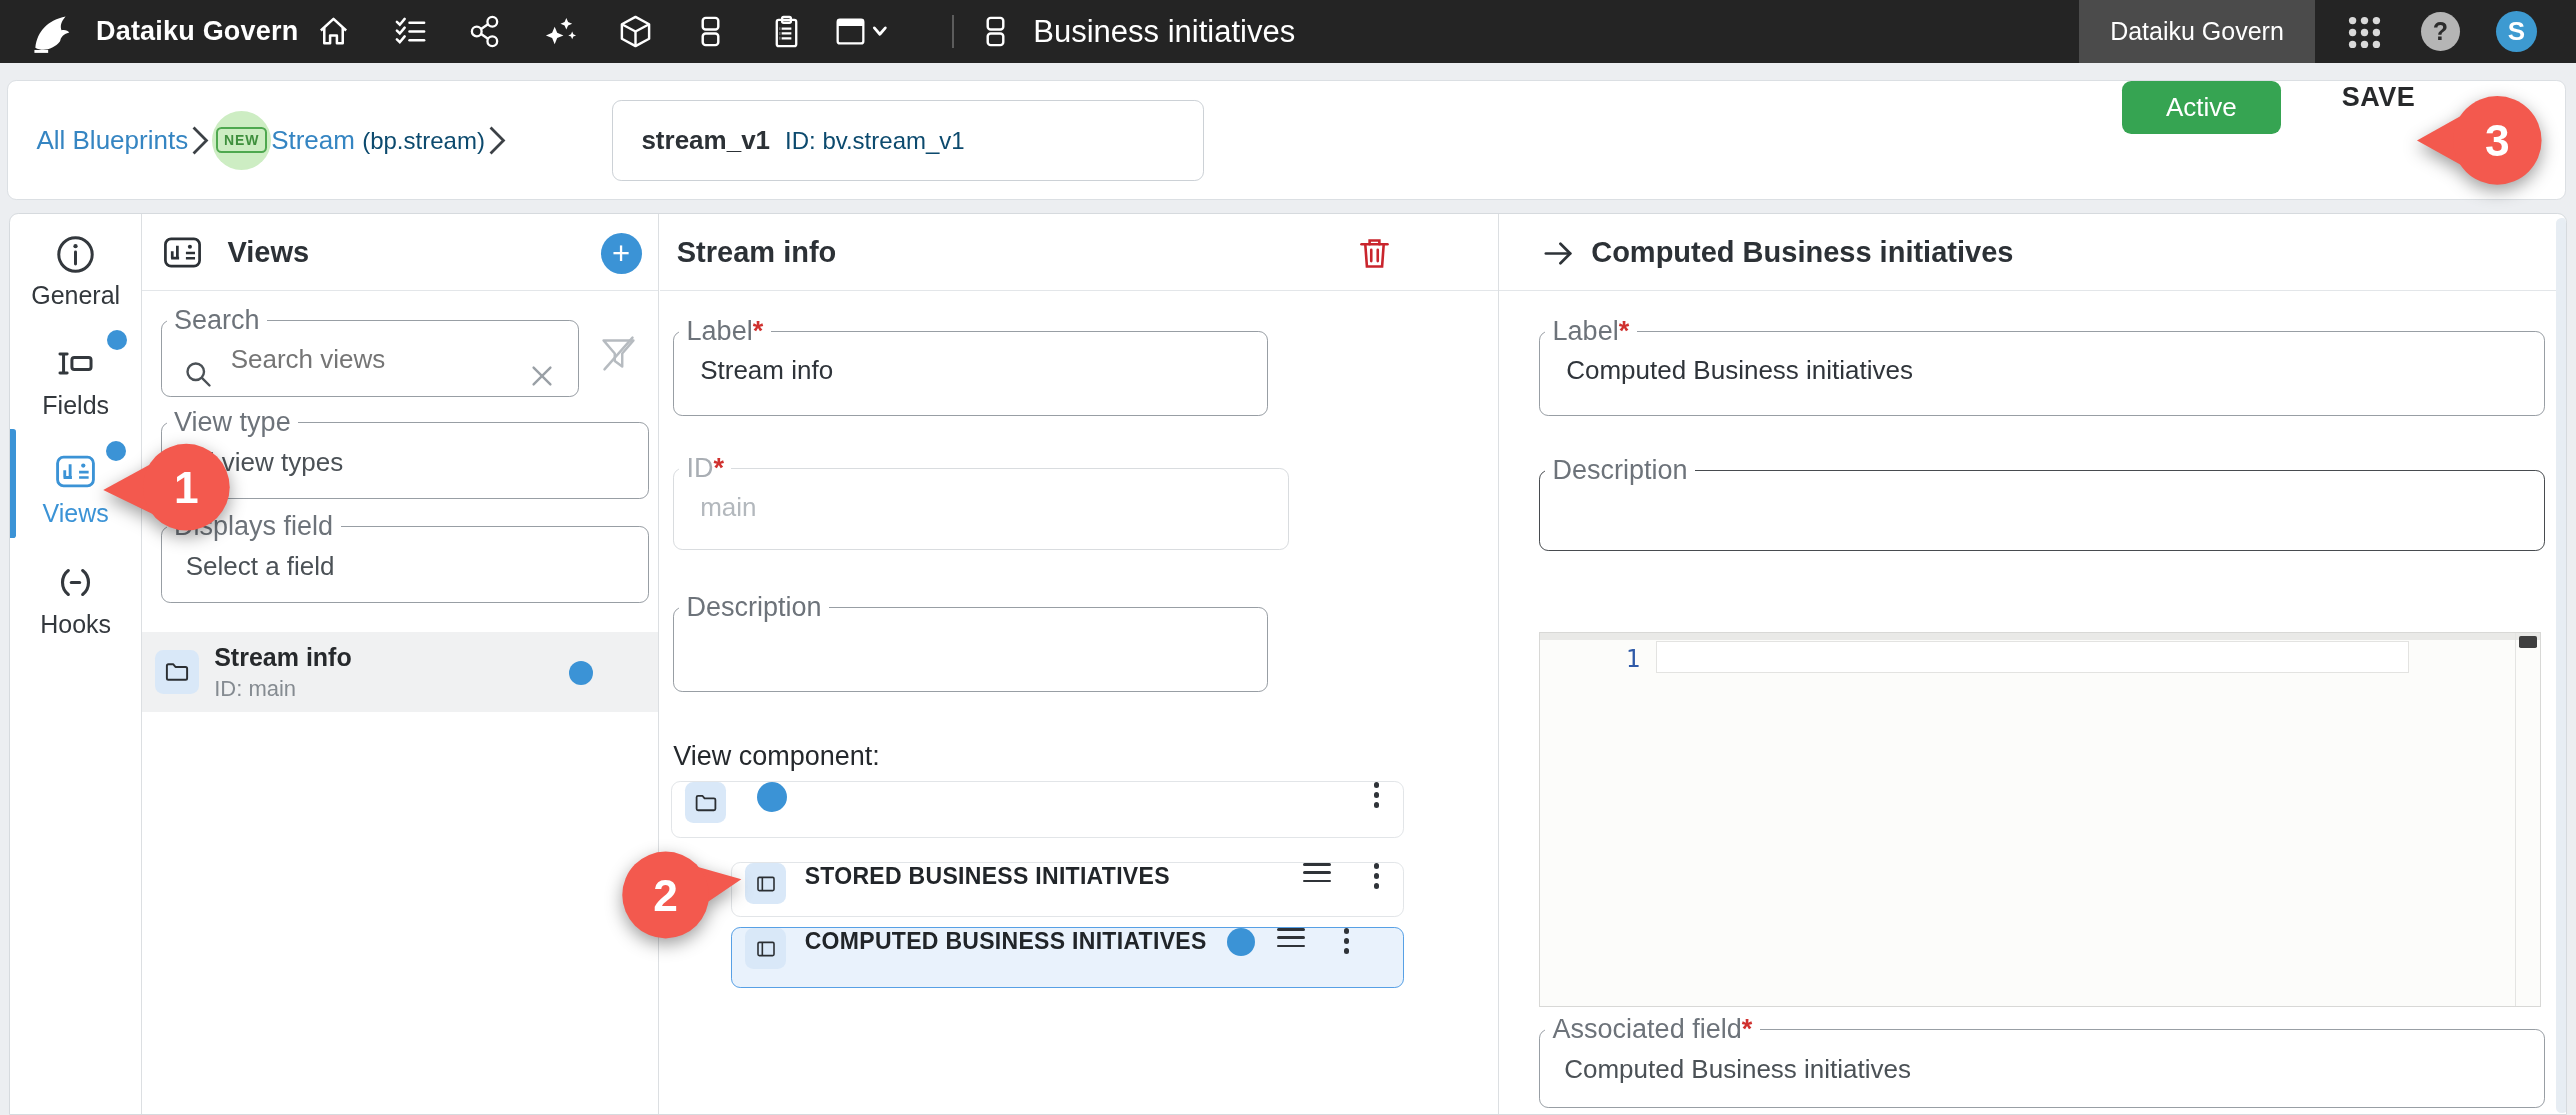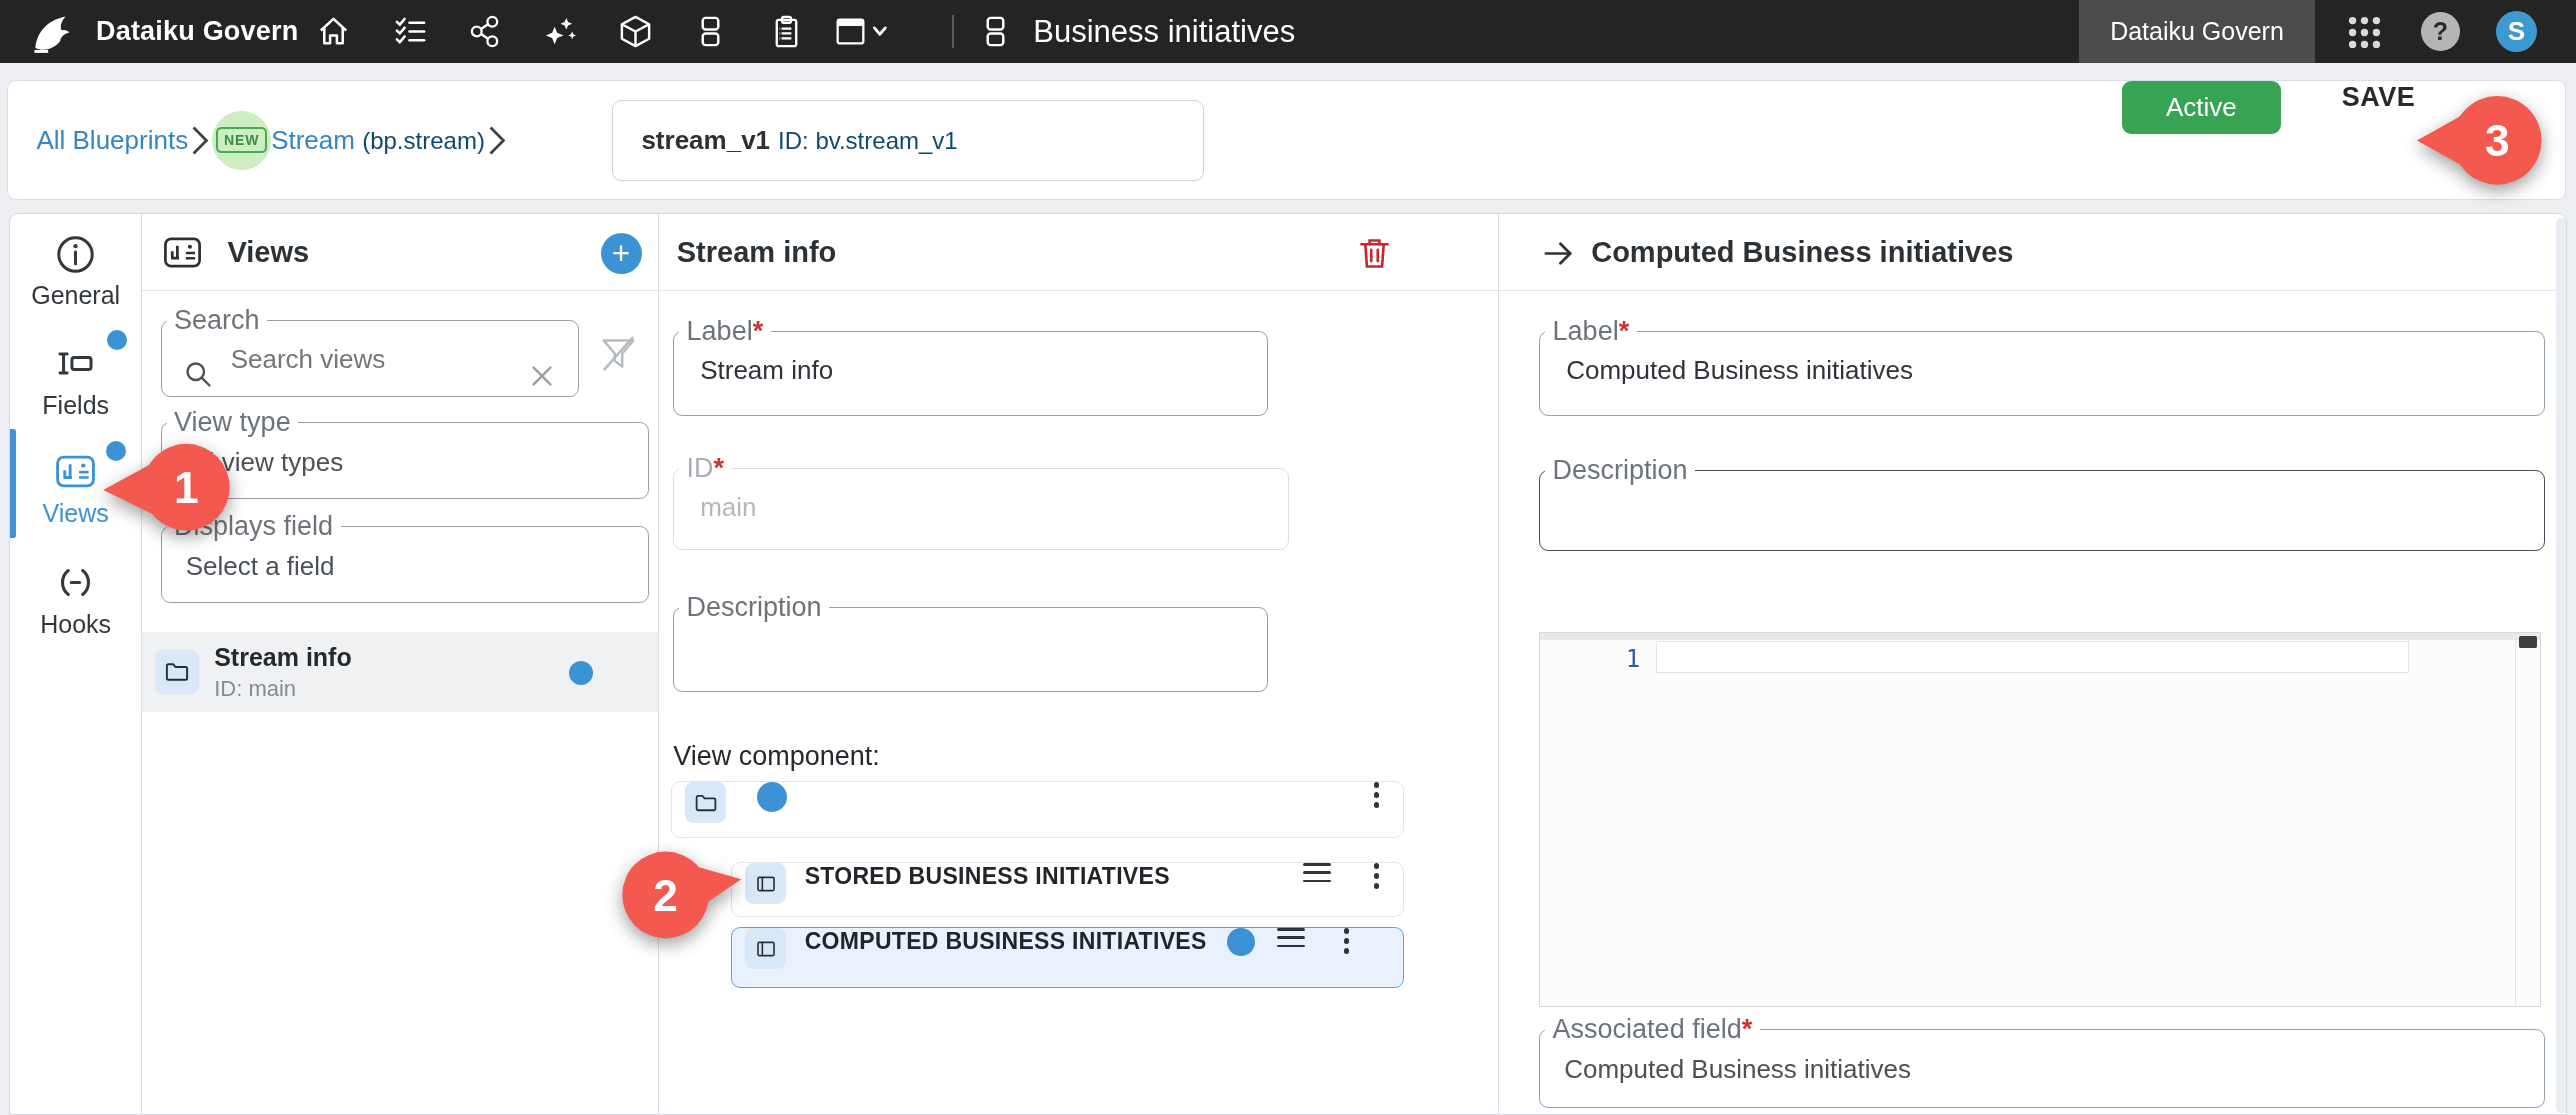--- a/index.html
+++ b/index.html
@@ -25,21 +25,21 @@
   .avatar{position:absolute;left:2496px;top:11px;width:41px;height:41px;border-radius:50%;background:var(--avatar_blue);color:#fff;font-size:26px;font-weight:700;display:flex;align-items:center;justify-content:center;cursor:pointer}
 
   
   .crumb-bar{position:absolute;left:7.4px;top:80px;width:2559px;height:120px;background:#fff;border:0.9px solid #dbdfe3;border-radius:9.2px}
   .crumb-left{position:absolute;left:28px;top:0;height:100%;display:flex;align-items:center;font-size:26px}
   .crumb-link{color:var(--link);cursor:pointer}
   .crumb-chev{width:24px;height:37px;color:#3c4146}
   .badge-circle{width:59px;height:59px;border-radius:50%;background:var(--badge_bg);display:flex;align-items:center;justify-content:center}
   .badge-inner{border:2.8px solid var(--badge_green);border-radius:5.5px;color:#3e8f3d;font-size:14px;font-weight:700;padding:2.8px 5.5px;letter-spacing:0.9px}
   .crumb-id{color:#0c4a6e;font-size:24px}
-  .version-select{position:absolute;left:604px;top:19.4px;width:592px;height:81px;border:1.8px solid #ccd1d6;border-radius:9.2px;display:flex;align-items:center;padding:0 28px;gap:8px;cursor:pointer;background:#fff}
+  .version-select{position:absolute;left:604px;top:19.4px;width:592px;height:81px;border:1.8px solid #ccd1d6;border-radius:9.2px;display:flex;align-items:center;padding:0 28px;gap:15px;cursor:pointer;background:#fff}
   .version-select b{font-size:26px;font-weight:700;color:#2c3136}
   .caret{width:0;height:0;border-left:10.2px solid transparent;border-right:10.2px solid transparent;border-top:13px solid #5d6artifact368;border-top-color:#5d6368}
   .crumb-right{position:absolute;right:33px;top:0;height:100%;display:flex;align-items:flex-start;gap:55px}
   .active-btn{width:159px;height:53px;background:var(--green);color:#fff;border:none;border-radius:9.2px;font-size:26px;font-family:inherit;cursor:pointer}
   .save-btn{font-size:27px;font-weight:700;color:#27292b;background:none;border:none;font-family:inherit;letter-spacing:0.5px;cursor:pointer;margin-right:111px}
 
   
   .main-card{position:absolute;left:9.2px;top:213px;width:2558px;height:902px;background:#fff;border:0.9px solid #d6dade;border-radius:9.2px 9.2px 0 0;overflow:hidden}
   .rail{position:absolute;left:0;top:0;width:131px;height:100%}
   .rail-item{position:absolute;left:0;width:100%;text-align:center;font-size:25px;color:#33383d;cursor:pointer}

